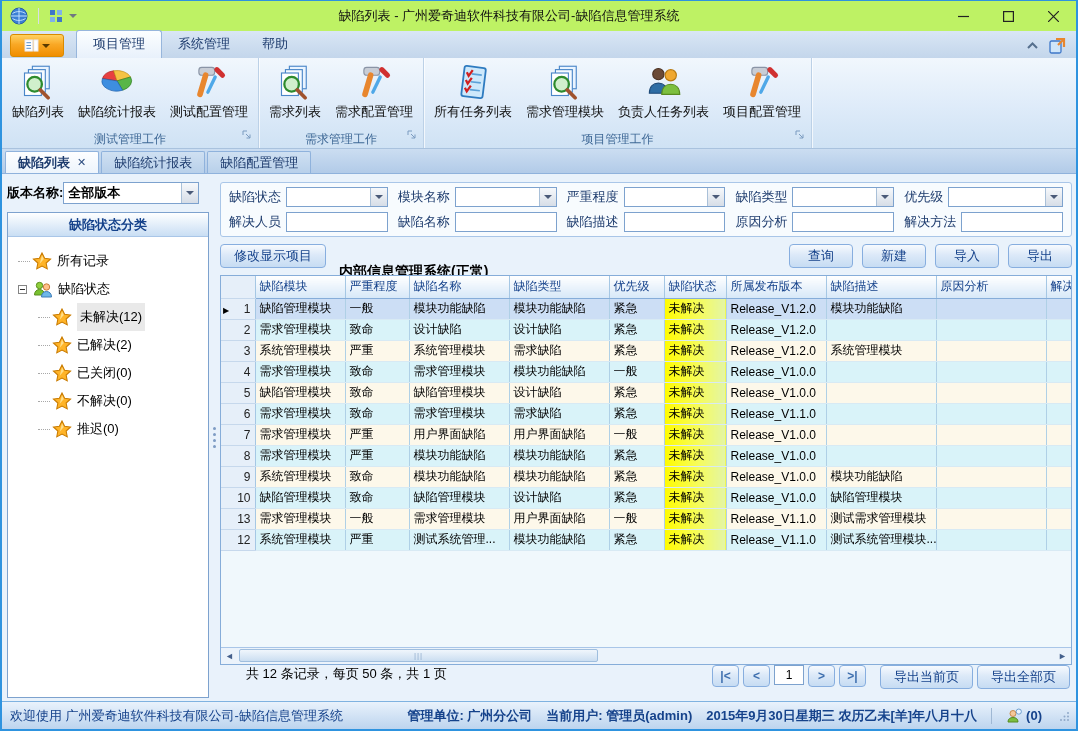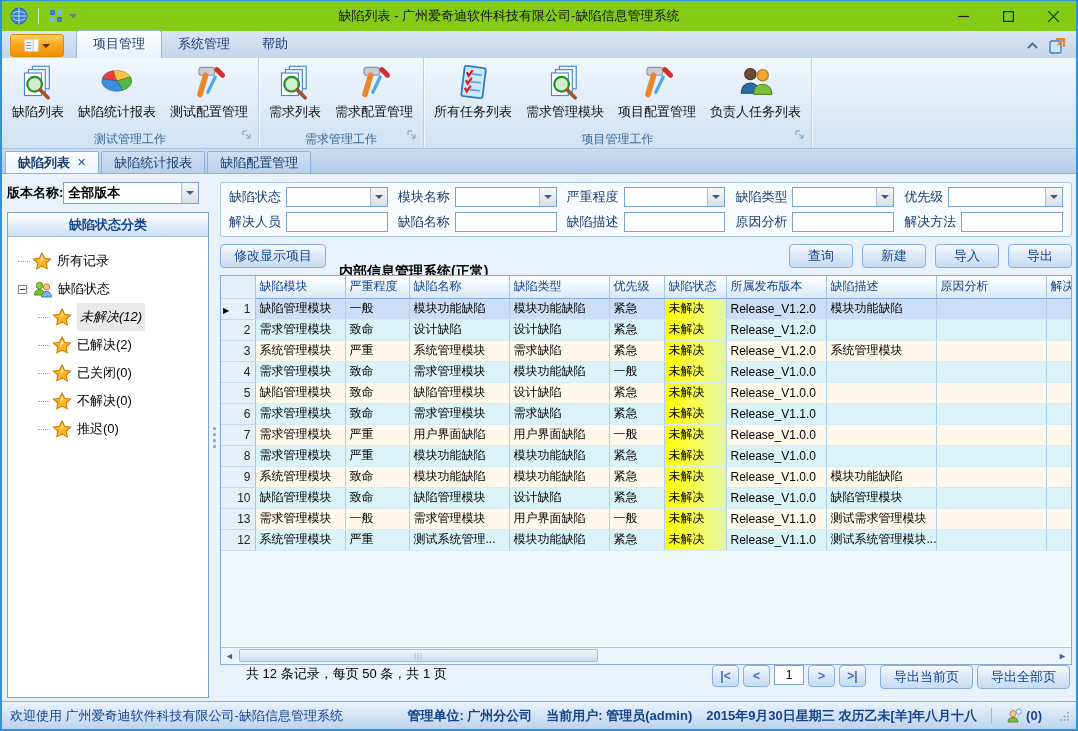--- a/index.html
+++ b/index.html
@@ -2,21 +2,21 @@
 <html><head>
 <meta charset="utf-8">
 <style>
   * { box-sizing: border-box; margin: 0; padding: 0; }
   html,body { background:#9BB8D8; }
   body { font-family: "Liberation Sans", "DejaVu Sans", sans-serif; }
   .window { width:1078px; height:731px; border:2px solid #2E93DF; border-top-width:1px;
     background:#fff; display:flex; flex-direction:column; overflow:hidden; }
 
   
-  .titlebar { height:30px; background:#84cc16; display:flex; align-items:center; padding-left:8px; flex:0 0 auto; }
+  .titlebar { height:30px; background:#bef264; display:flex; align-items:center; padding-left:8px; flex:0 0 auto; }
   .tb-left { display:flex; align-items:center; gap:6px; }
   .tb-sep { width:1px; height:16px; background:#D8DEE6; margin:0 4px; }
   .caret { width:0;height:0;border-left:4px solid transparent;border-right:4px solid transparent;border-top:4px solid #707880; }
   .title-text { flex:1; text-align:center; font-size:13px; color:#111; white-space:nowrap; overflow:hidden; }
   .win-controls { display:flex; height:30px; }
   .win-btn { width:45px; height:30px; display:flex; align-items:center; justify-content:center; }
   .icon svg { display:block; }
 
   
   .ribbon-tabs { height:27px; background:linear-gradient(#D9E6F5,#C3D6EB); display:flex; align-items:flex-end; padding:0 6px; flex:0 0 auto; }
@@ -58,21 +58,21 @@
   .combo-arrow .caret { border-top-color:#4A5A78; }
   .tree-panel { flex:1; margin-top:6px; border:1px solid #7DA2CE; background:#fff; display:flex; flex-direction:column; min-height:0; }
   .tree-header { height:24px; flex:0 0 auto; background:linear-gradient(#FEFFFF,#C9DEF4); border-bottom:1px solid #A9C6E8;
     color:#15428B; font-weight:bold; font-size:13px; display:flex; align-items:center; justify-content:center; }
   .tree-body { flex:1; padding:10px 2px 0 8px; overflow:hidden; }
   .tree-item { height:28px; display:flex; align-items:center; font-size:13px; color:#000; }
   .tree-item .icon { width:20px; height:19px; margin:0 5px 0 2px; flex:0 0 auto; }
   .expander { width:9px; height:9px; border:1px solid #848484; background:#fff; position:relative; margin-right:4px; flex:0 0 auto; }
   .expander::after { content:""; position:absolute; left:1px; top:3px; width:5px; height:1px; background:#333; }
   .dotline { border-top:1px dotted #A8A8A8; flex:0 0 auto; }
-  .tree-label.selected { background:#E9E9E9; padding:5px 3px;font-style:italic; }
+  .tree-label.selected { background:#E9E9E9; padding:5px 3px; }
 
   .splitter { width:11px; flex:0 0 auto; display:flex; flex-direction:column; align-items:center; justify-content:center; gap:3px; }
   .splitter i { width:3px; height:3px; background:#7E9CC4; border-radius:50%; }
 
   .main-panel { flex:1; display:flex; flex-direction:column; padding:8px 4px 2px 0; min-width:0; }
 
   .filter-box { flex:0 0 auto; border:1px solid #A9C6E8; border-radius:3px; background:#F7FBFE; padding:3px 8px; display:flex; flex-direction:column; gap:3px; }
   .filter-row { height:22px; display:flex; align-items:center; }
   .filter-item { flex:1; display:flex; align-items:center; min-width:0; margin-right:10px; }
   .filter-item:last-child { margin-right:0; }
@@ -311,38 +311,38 @@
                 <rect x="4" y="8" width="15" height="20" fill="#FFFFFF" stroke="#4A86C8"></rect>
                 <circle cx="13" cy="18" r="6.5" fill="rgba(120,210,110,0.35)" stroke="#2E8B2E" stroke-width="2"></circle>
                 <line x1="18" y1="23" x2="25" y2="30" stroke="#A0522D" stroke-width="3.2" stroke-linecap="round"></line>
               </svg>
             </span>
             <span class="rb-label">需求管理模块</span>
           </div>
           <div class="ribbon-btn">
             <span class="icon">
               <svg width="36" height="36" viewBox="0 0 32 32">
+                <circle cx="11" cy="9" r="5" fill="#6B4A36" stroke="#4A3020"></circle>
+                <path d="M3 26c0-6 3.5-9 8-9s8 3 8 9z" fill="#2E6DA4" stroke="#1E4A78"></path>
+                <circle cx="22" cy="10" r="5" fill="#F0A830" stroke="#B87A10"></circle>
+                <path d="M14 27c0-6 3.5-9 8-9s8 3 8 9z" fill="#7CBF3F" stroke="#578A20"></path>
+              </svg>
+            </span>
+            <span class="rb-label">负责人任务列表</span>
+          </div>
+          <div class="ribbon-btn">
+            <span class="icon">
+              <svg width="36" height="36" viewBox="0 0 32 32">
                 <rect x="7" y="3" width="14" height="7" rx="2.5" fill="#C8CDD6" stroke="#8A94A6"></rect>
                 <path d="M13 10 L8 27" stroke="#E8862E" stroke-width="5" stroke-linecap="round"></path>
                 <path d="M23 5 L28 10" stroke="#D03030" stroke-width="4.5" stroke-linecap="round"></path>
                 <path d="M21.5 11.5 L15 25" stroke="#4FA8E8" stroke-width="3" stroke-linecap="round"></path>
               </svg>
             </span>
             <span class="rb-label">项目配置管理</span>
-          </div>
-          <div class="ribbon-btn">
-            <span class="icon">
-              <svg width="36" height="36" viewBox="0 0 32 32">
-                <circle cx="11" cy="9" r="5" fill="#6B4A36" stroke="#4A3020"></circle>
-                <path d="M3 26c0-6 3.5-9 8-9s8 3 8 9z" fill="#2E6DA4" stroke="#1E4A78"></path>
-                <circle cx="22" cy="10" r="5" fill="#F0A830" stroke="#B87A10"></circle>
-                <path d="M14 27c0-6 3.5-9 8-9s8 3 8 9z" fill="#7CBF3F" stroke="#578A20"></path>
-              </svg>
-            </span>
-            <span class="rb-label">负责人任务列表</span>
           </div>
         </div>
         <div class="rg-footer">
           <span class="rg-label">项目管理工作</span>
           <span class="dlg-launcher"><svg width="10" height="10" viewBox="0 0 10 10">
               <path d="M1 1h4M1 1v4" stroke="#7A9BC0" fill="none"></path>
               <path d="M4 4l4 4M8 4.5V8H4.5" stroke="#7A9BC0" fill="none"></path>
             </svg></span>
         </div>
       </div>

